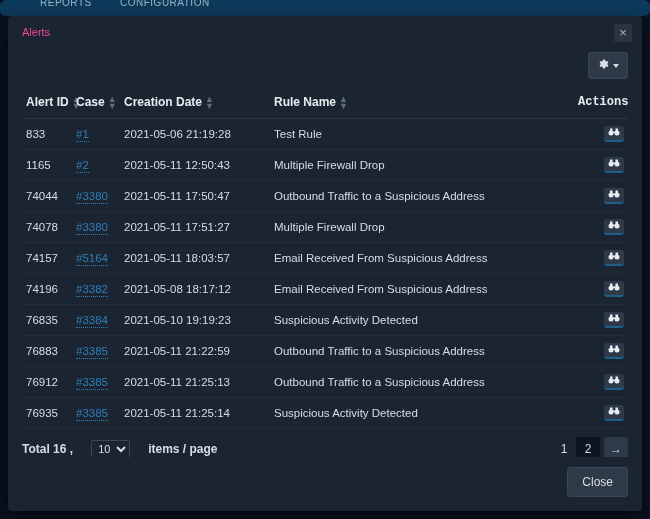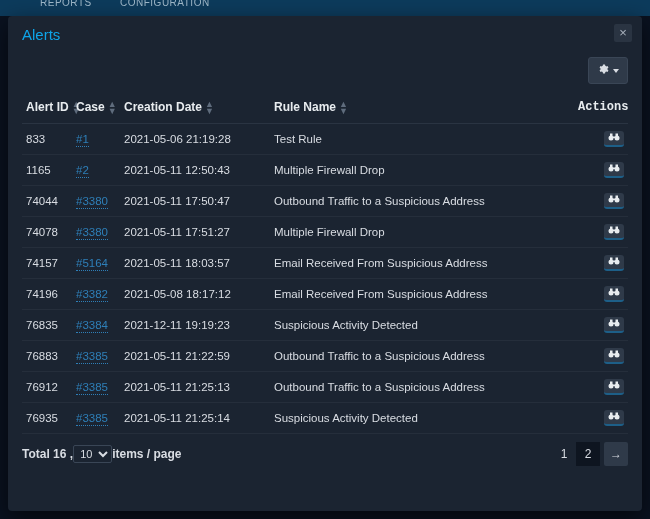--- a/index.html
+++ b/index.html
@@ -10,20 +10,21 @@
     font-family: Arial, Helvetica, sans-serif;
     font-size: 12px;
     color: #d9dde3;
     overflow: hidden;
     position: relative;
   }
   .topbar {
     height: 16px;
     background: #0d3b5c;
     position: relative;
+    border-radius: 6px;
   }
   .topbar span {
     position: absolute;
     top: -3px;
     font-size: 10px;
     color: #9fb8c9;
     letter-spacing: 0.5px;
   }
   .modal {
     position: absolute;
@@ -32,23 +33,23 @@
     border-radius: 4px;
     box-shadow: 0 8px 24px rgba(0,0,0,0.6);
     display: flex;
     flex-direction: column;
   }
   .modal-header {
     padding: 10px 14px 8px 14px;
     position: relative;
   }
   .modal-title {
-    font-size: 15px;
+    font-size: 11px;
     font-weight: normal;
-    color: #0ea5e9;
+    color: #ec4899;
   }
   .close-x {
     position: absolute;
     right: 10px; top: 8px;
     width: 18px; height: 18px;
     background: #2a3442;
     color: #a9b2bd;
     font-size: 13px;
     line-height: 18px;
     text-align: center;
@@ -140,21 +141,21 @@
   .col-date { width: 150px; }
   .col-rule { width: auto; }
   .col-act { width: 54px; text-align: right; font-family: Liberation Mono, monospace; }
   .table-footer {
     display: flex;
     justify-content: space-between;
     align-items: center;
     padding: 8px 0 4px 0;
     font-size: 12px;
   }
-  .totals { display: flex; align-items: center; gap: 0; font-weight: bold; }
+  .totals { display: flex; align-items: center; gap: 18px; font-weight: bold; }
   .totals select {
     background: #1b2431;
     color: #d9dde3;
     border: 1px solid #3a4656;
     border-radius: 2px;
     font-size: 11px;
     padding: 1px 2px;
   }
   .pager { display: flex; gap: 0; position: relative; }
   .pager .pg {
@@ -312,21 +313,21 @@
                     <circle cx="18" cy="10" r="5"></circle>
                     <rect x="9" y="7" width="6" height="3"></rect>
                     <rect x="4" y="1" width="5" height="5"></rect>
                     <rect x="15" y="1" width="5" height="5"></rect>
                   </svg></span>
               </span></td>
           </tr>
           <tr>
             <td>76835</td>
             <td><span class="case-link">#3384</span></td>
-            <td>2021-12-11 19:19:23</td>
+            <td>2021-05-10 19:19:23</td>
             <td>Suspicious Activity Detected</td>
             <td class="action-cell"><span class="binoc">
                 <span><svg viewBox="0 0 24 16" fill="#e8ecef">
                     <circle cx="6" cy="10" r="5"></circle>
                     <circle cx="18" cy="10" r="5"></circle>
                     <rect x="9" y="7" width="6" height="3"></rect>
                     <rect x="4" y="1" width="5" height="5"></rect>
                     <rect x="15" y="1" width="5" height="5"></rect>
                   </svg></span>
               </span></td>
@@ -391,13 +392,16 @@
         <span class="pg">1</span>
         <span class="pg current">2</span>
         <span class="pg next">
           <span>→</span>
         </span>
 
       </div>
     </div>
   </div>
 
+  <div class="modal-footer">
+    <button class="btn-close">Close</button>
+  </div>
 </div>
 
 </body></html>

